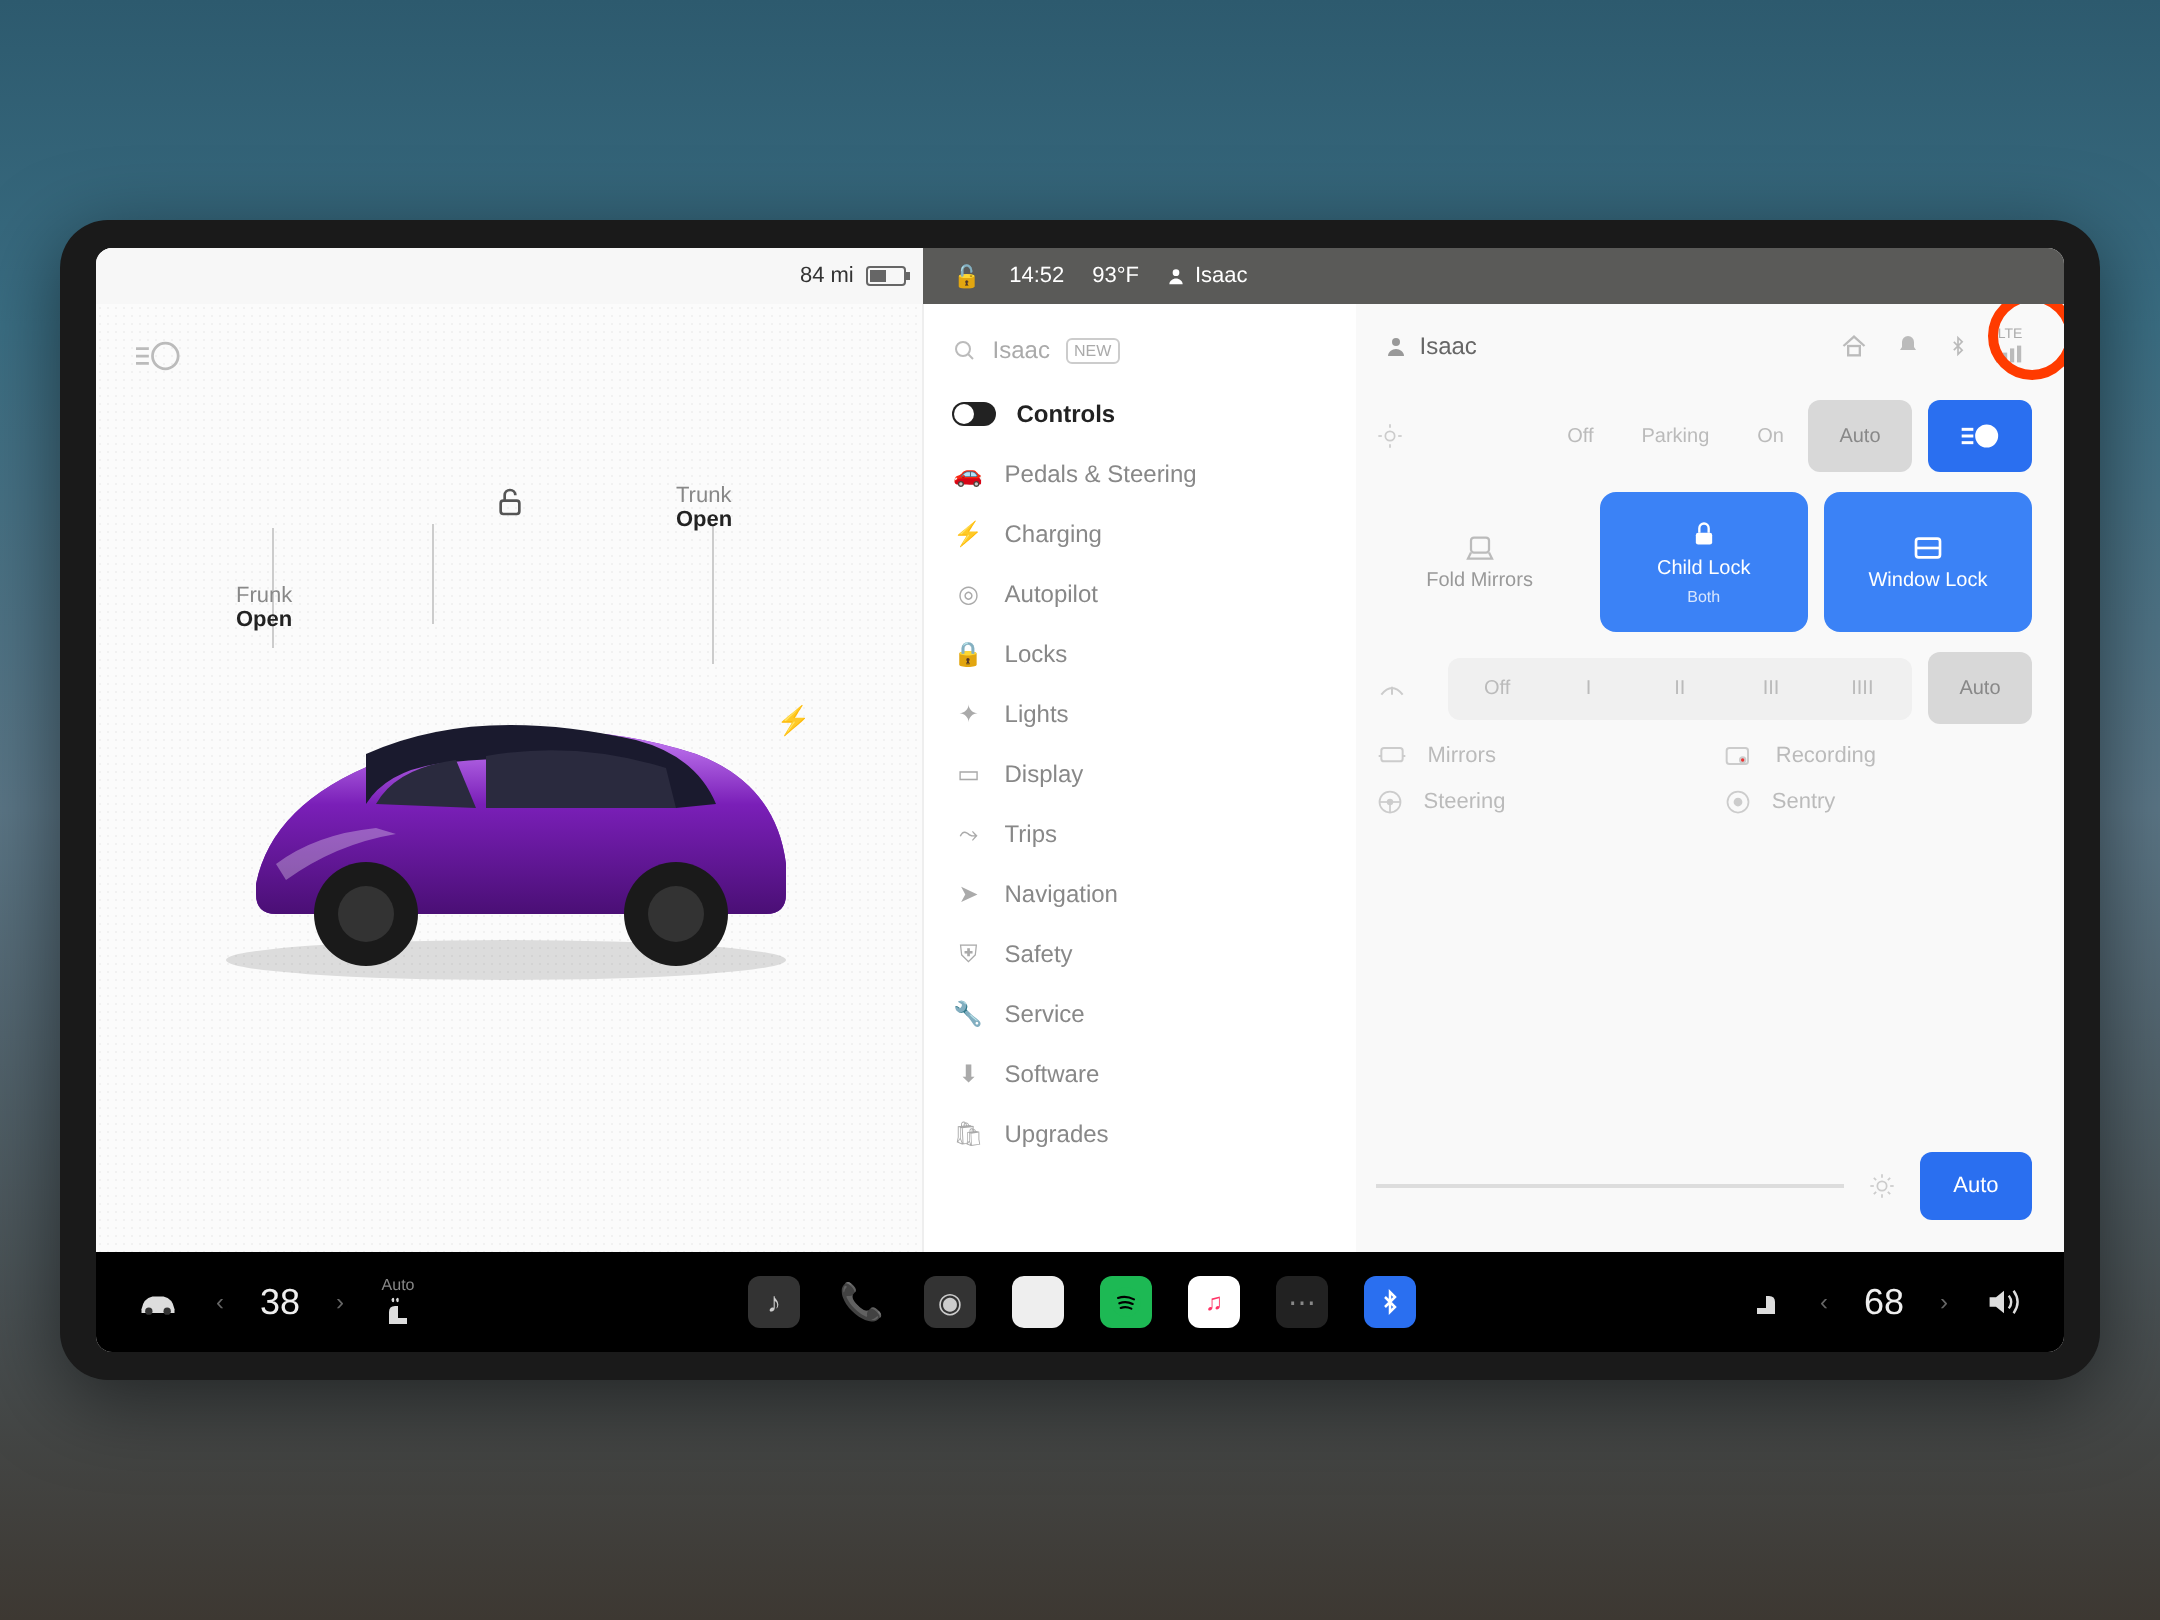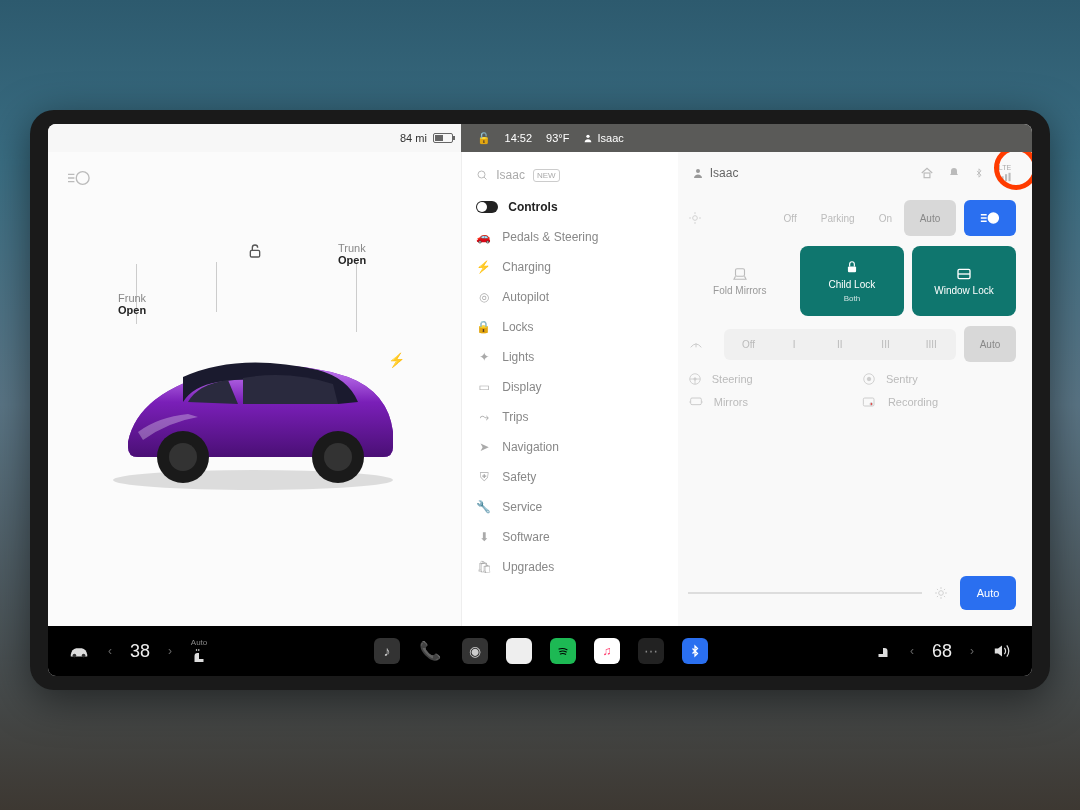--- a/index.html
+++ b/index.html
@@ -45,21 +45,21 @@
   .row{display:flex;align-items:center;gap:0;}
   .lights-row{display:flex;align-items:center;gap:0;}
   .lbl{font-size:10px;color:#bbb;display:flex;align-items:center;gap:6px;}
   .seg{font-size:10px;color:#bbb;padding:8px 12px;cursor:pointer;}
   .btn{border-radius:6px;font-size:10px;display:flex;align-items:center;justify-content:center;cursor:pointer;}
   .btn-grey{background:#d8d8d8;color:#888;width:52px;height:36px;}
   .btn-blue{background:#2a6ff0;color:#fff;width:52px;height:36px;}
   .tiles{display:flex;gap:8px;}
   .tile{flex:1;height:70px;border-radius:8px;display:flex;flex-direction:column;align-items:center;justify-content:center;gap:4px;font-size:10px;cursor:pointer;}
   .tile.plain{color:#999;}
-  .tile.blue{background:#0f766e;color:#fff;}
+  .tile.blue{background:#3b82f6;color:#fff;}
   .tile .sub{font-size:8px;opacity:.8;}
   .wiper-row{display:flex;align-items:center;gap:0;background:#f0f0f0;border-radius:6px;padding:2px;}
   .wseg{flex:1;text-align:center;font-size:10px;color:#bbb;padding:8px 4px;cursor:pointer;}
   .half{display:flex;gap:20px;}
   .half>div{flex:1;display:flex;align-items:center;gap:10px;color:#bbb;font-size:11px;cursor:pointer;}
   .slider-row{display:flex;align-items:center;gap:12px;margin-top:auto;padding-bottom:6px;}
   .slider{flex:1;height:2px;background:#ddd;position:relative;cursor:pointer;}
   .dock{height:50px;background:#000;display:flex;align-items:center;padding:0 20px;gap:18px;color:#ccc;font-size:12px;}
   .dock .sp{flex:1;}
   .dock .appicon{width:26px;height:26px;border-radius:6px;display:flex;align-items:center;justify-content:center;font-size:14px;cursor:pointer;}
@@ -314,52 +314,52 @@
             <span class="wseg">I</span>
             <span class="wseg">II</span>
             <span class="wseg">III</span>
             <span class="wseg">IIII</span>
           </div>
           <span class="btn btn-grey" style="margin-left:8px;">Auto</span>
         </div>
 
         <div class="half">
           <div>
+            <svg width="16" height="12" viewBox="0 0 24 16" fill="none" stroke="#ccc" stroke-width="1.5">
+                <rect x="4" y="2" width="16" height="10" rx="2"></rect>
+                <path d="M2 8h2M20 8h2"></path>
+              </svg>
+            <span>Mirrors</span>
+          </div>
+          <div>
+            <svg width="16" height="12" viewBox="0 0 24 16" fill="none" stroke="#ccc" stroke-width="1.5">
+                <rect x="2" y="2" width="16" height="12" rx="2"></rect>
+                <circle cx="14" cy="11" r="2" fill="#e33"></circle>
+              </svg>
+            <span>Recording</span>
+          </div>
+        </div>
+
+        <div class="half">
+          <div>
             <svg width="14" height="14" viewBox="0 0 24 24" fill="none" stroke="#ccc" stroke-width="1.5">
                 <circle cx="12" cy="12" r="9"></circle>
                 <circle cx="12" cy="12" r="2" fill="#ccc"></circle>
                 <line x1="3" y1="12" x2="10" y2="12"></line>
                 <line x1="14" y1="12" x2="21" y2="12"></line>
                 <line x1="12" y1="14" x2="12" y2="21"></line>
               </svg>
             <span>Steering</span>
           </div>
           <div>
             <svg width="14" height="14" viewBox="0 0 24 24" fill="none" stroke="#ccc" stroke-width="1.5">
                 <circle cx="12" cy="12" r="9"></circle>
                 <circle cx="12" cy="12" r="3" fill="#ccc"></circle>
               </svg>
             <span>Sentry</span>
-          </div>
-        </div>
-
-        <div class="half">
-          <div>
-            <svg width="16" height="12" viewBox="0 0 24 16" fill="none" stroke="#ccc" stroke-width="1.5">
-                <rect x="4" y="2" width="16" height="10" rx="2"></rect>
-                <path d="M2 8h2M20 8h2"></path>
-              </svg>
-            <span>Mirrors</span>
-          </div>
-          <div>
-            <svg width="16" height="12" viewBox="0 0 24 16" fill="none" stroke="#ccc" stroke-width="1.5">
-                <rect x="2" y="2" width="16" height="12" rx="2"></rect>
-                <circle cx="14" cy="11" r="2" fill="#e33"></circle>
-              </svg>
-            <span>Recording</span>
           </div>
         </div>
 
         <div class="slider-row">
           <div class="slider"></div>
           <span>
               <svg width="14" height="14" viewBox="0 0 24 24" fill="none" stroke="#ccc" stroke-width="1.5">
                 <circle cx="12" cy="12" r="4"></circle>
                 <g>
                   <line x1="12" y1="2" x2="12" y2="5"></line>

